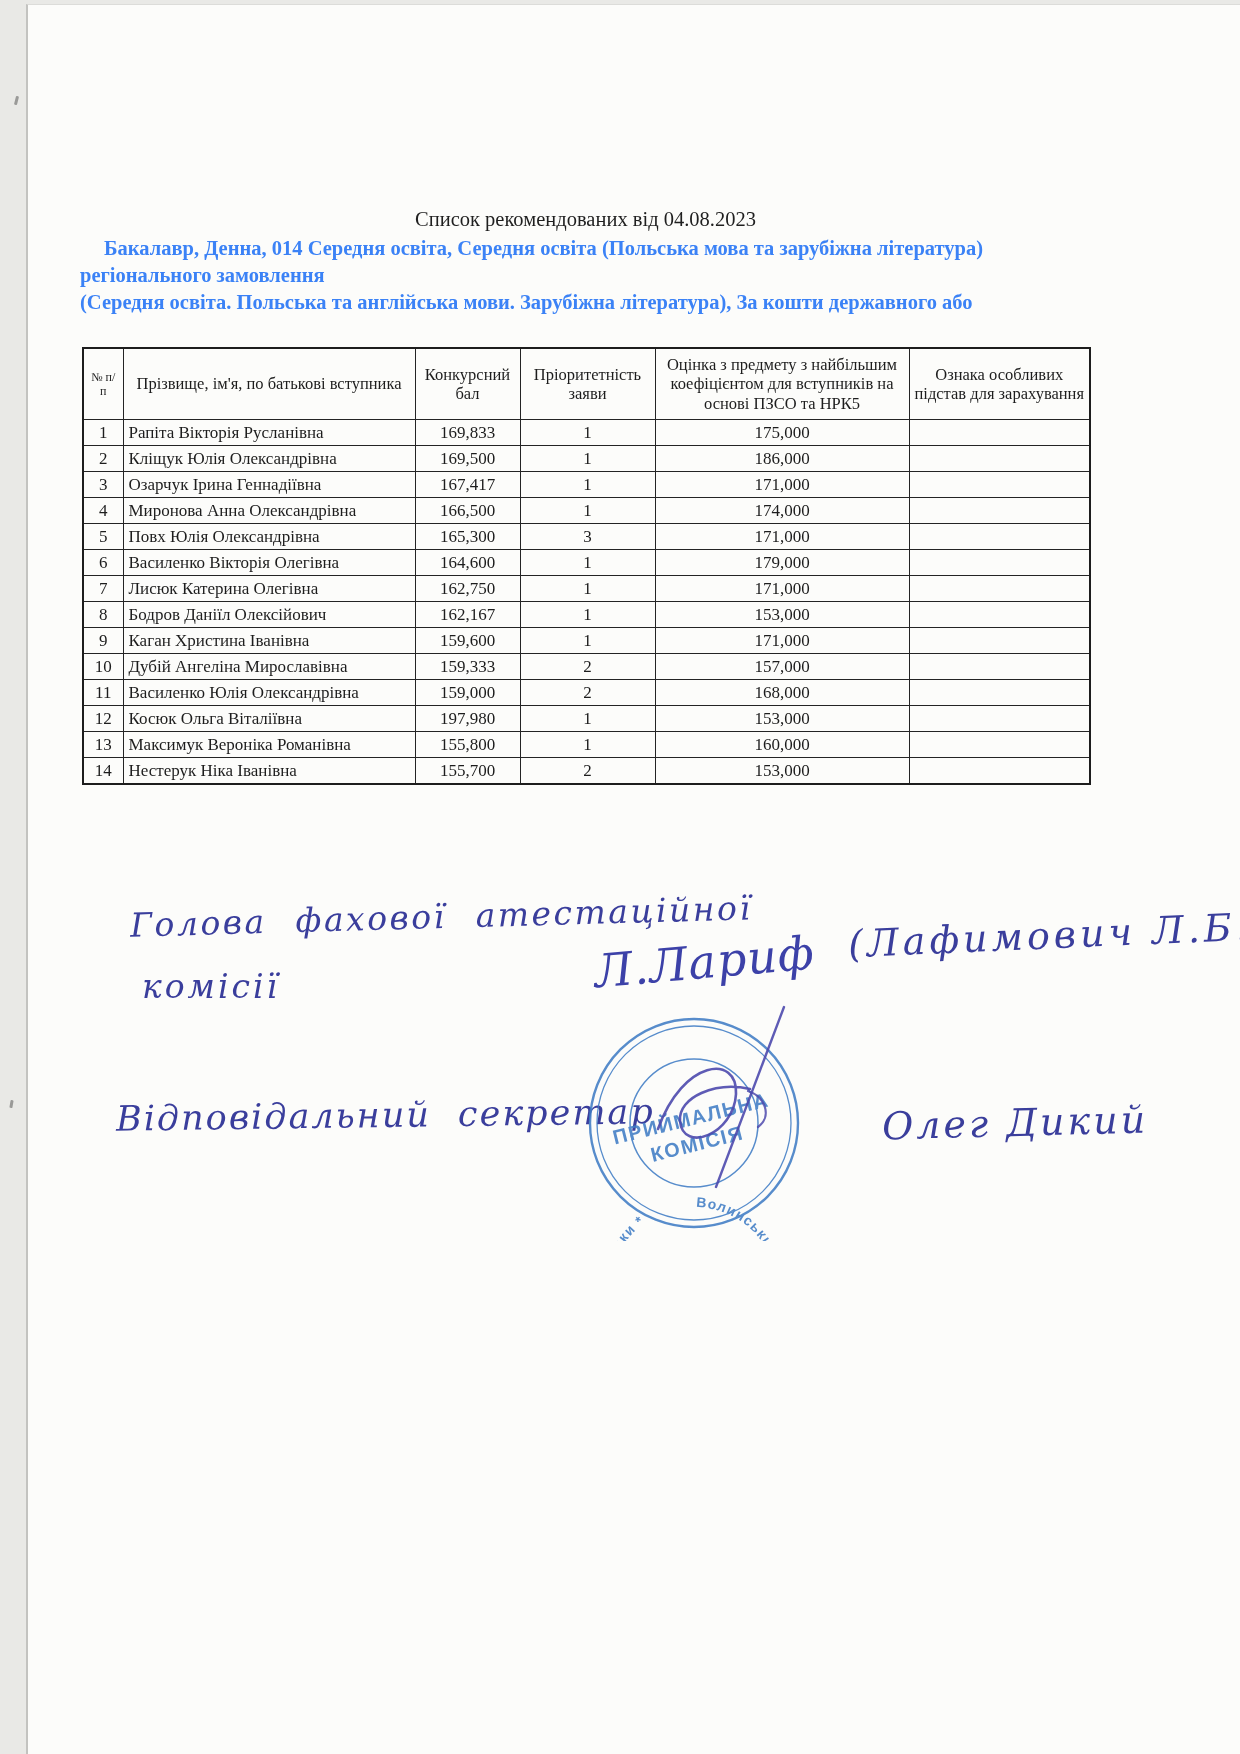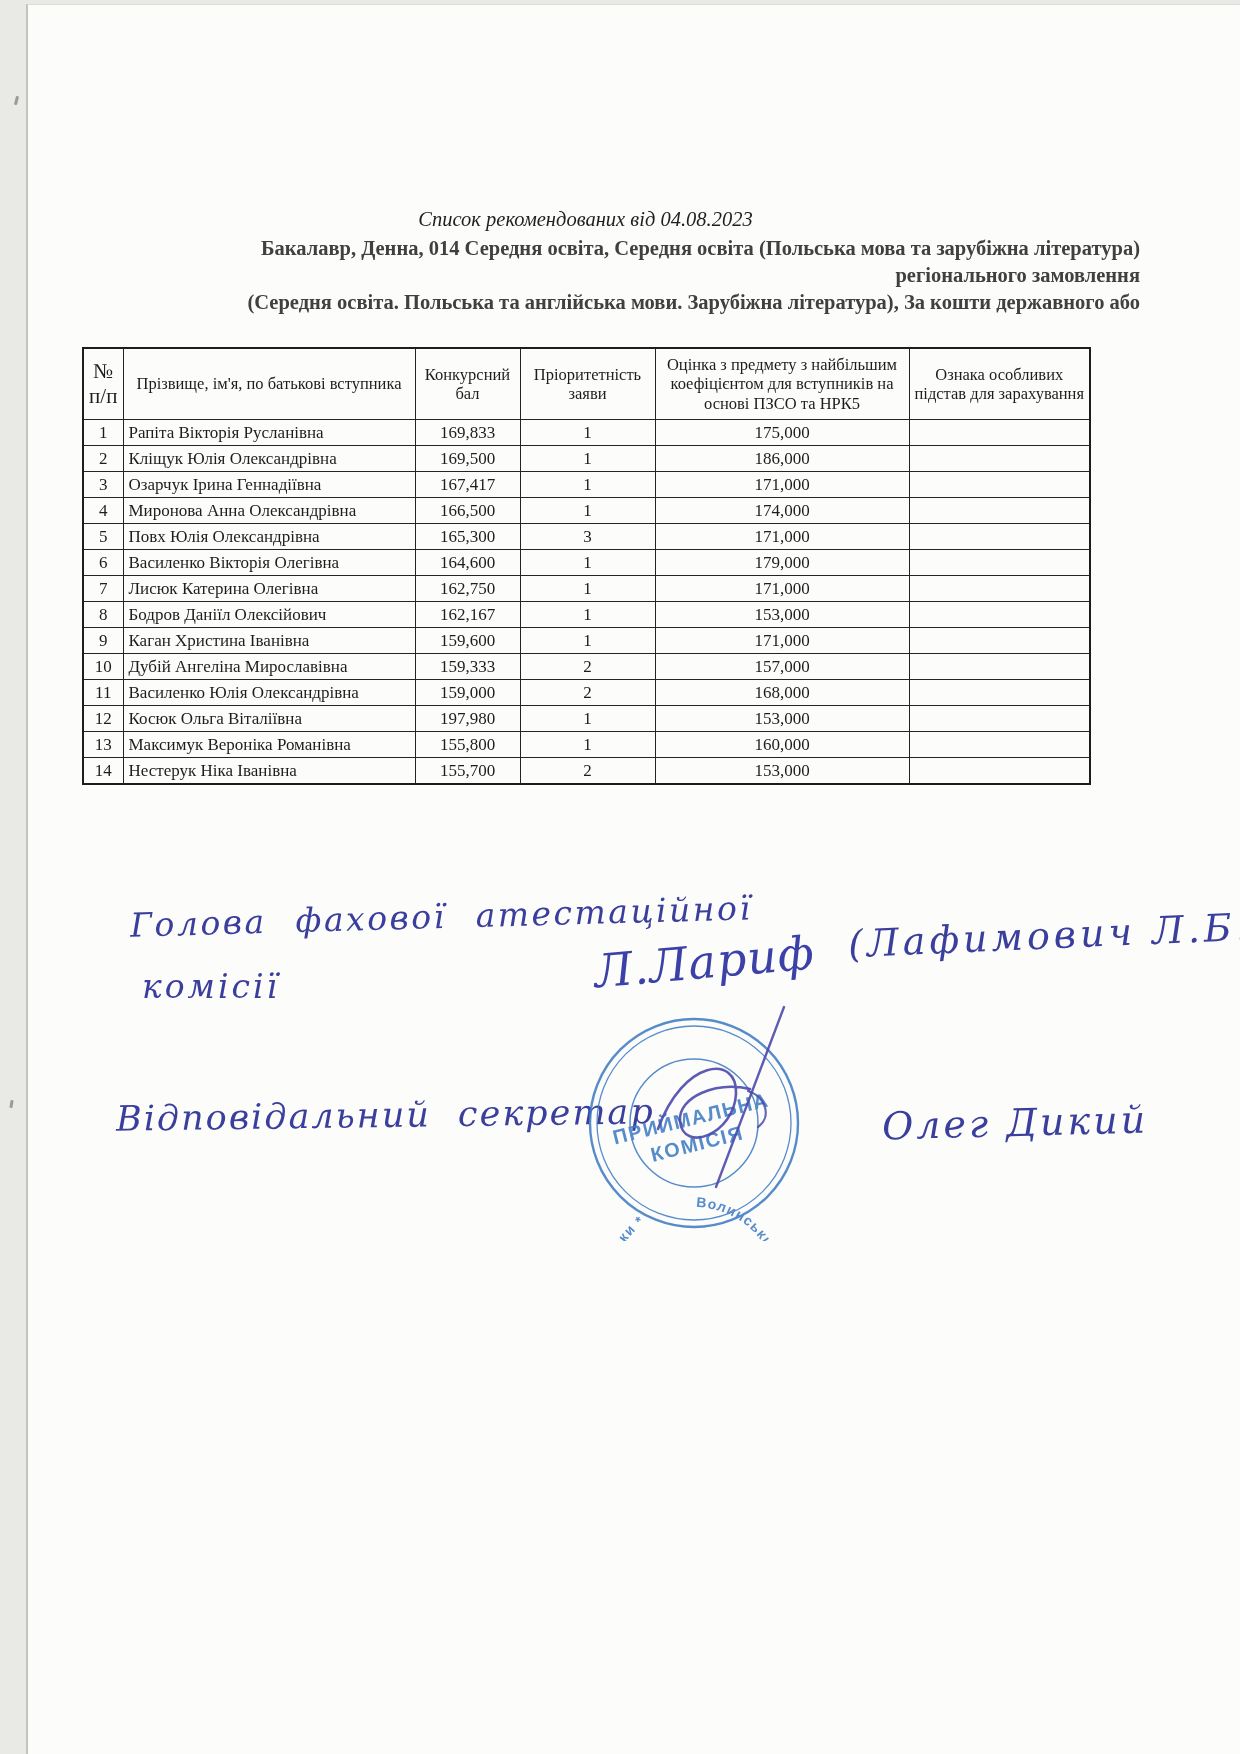--- a/index.html
+++ b/index.html
@@ -14,23 +14,23 @@
     background:#fcfcfa;
     border-left:2px solid #c3c3c0;
     border-top:1px solid #dcdcd9;
   }
   .artifact{position:absolute;background:#9a9a98;border-radius:1px;}
   .art1{left:15px;top:96px;width:3px;height:9px;transform:rotate(14deg);}
   .art2{left:10px;top:1100px;width:3px;height:8px;transform:rotate(10deg);}
 
   .title{
     position:absolute;left:54px;top:203px;width:1007px;
-    text-align:center;font-size:20.5px;color:#1f1f1f;white-space:nowrap;font-style:italic;
-  }
-  .subtitle{position:absolute;left:52px;top:230px;width:1060px;color:#404040;text-align:right;}
+    text-align:center;font-size:20.5px;color:#1f1f1f;white-space:nowrap;
+  }
+  .subtitle{position:absolute;left:52px;top:230px;width:1060px;color:#3b82f6;}
   .subtitle .line{font-weight:bold;font-size:20.5px;line-height:27px;white-space:nowrap;}
   .subtitle .l1{padding-left:24px;}
 
   table.doc{
     position:absolute;left:54px;top:342px;width:1007px;
     border-collapse:collapse;table-layout:fixed;
     border:2px solid #1d1d1d;
   }
   table.doc th, table.doc td{
     border:1.5px solid #242424;
@@ -83,21 +83,21 @@
       <colgroup>
         <col style="width:40px">
           <col style="width:292px">
           <col style="width:105px">
         <col style="width:135px">
           <col style="width:254px">
           <col style="width:181px">
       </colgroup>
       <thead>
         <tr>
-          <th style="font-size:21px">№ п/п</th>
+          <th style="font-size:12px">№ п/п</th>
           <th>Прізвище, ім'я, по батькові вступника</th>
           <th>Конкурсний бал</th>
           <th>Пріоритетність заяви</th>
           <th>Оцінка з предмету з найбільшим коефіцієнтом для вступників на основі ПЗСО та НРК5</th>
           <th>Ознака особливих підстав для зарахування</th>
         </tr>
       </thead>
       <tbody>
           <tr>
             <td class="center">1</td>

